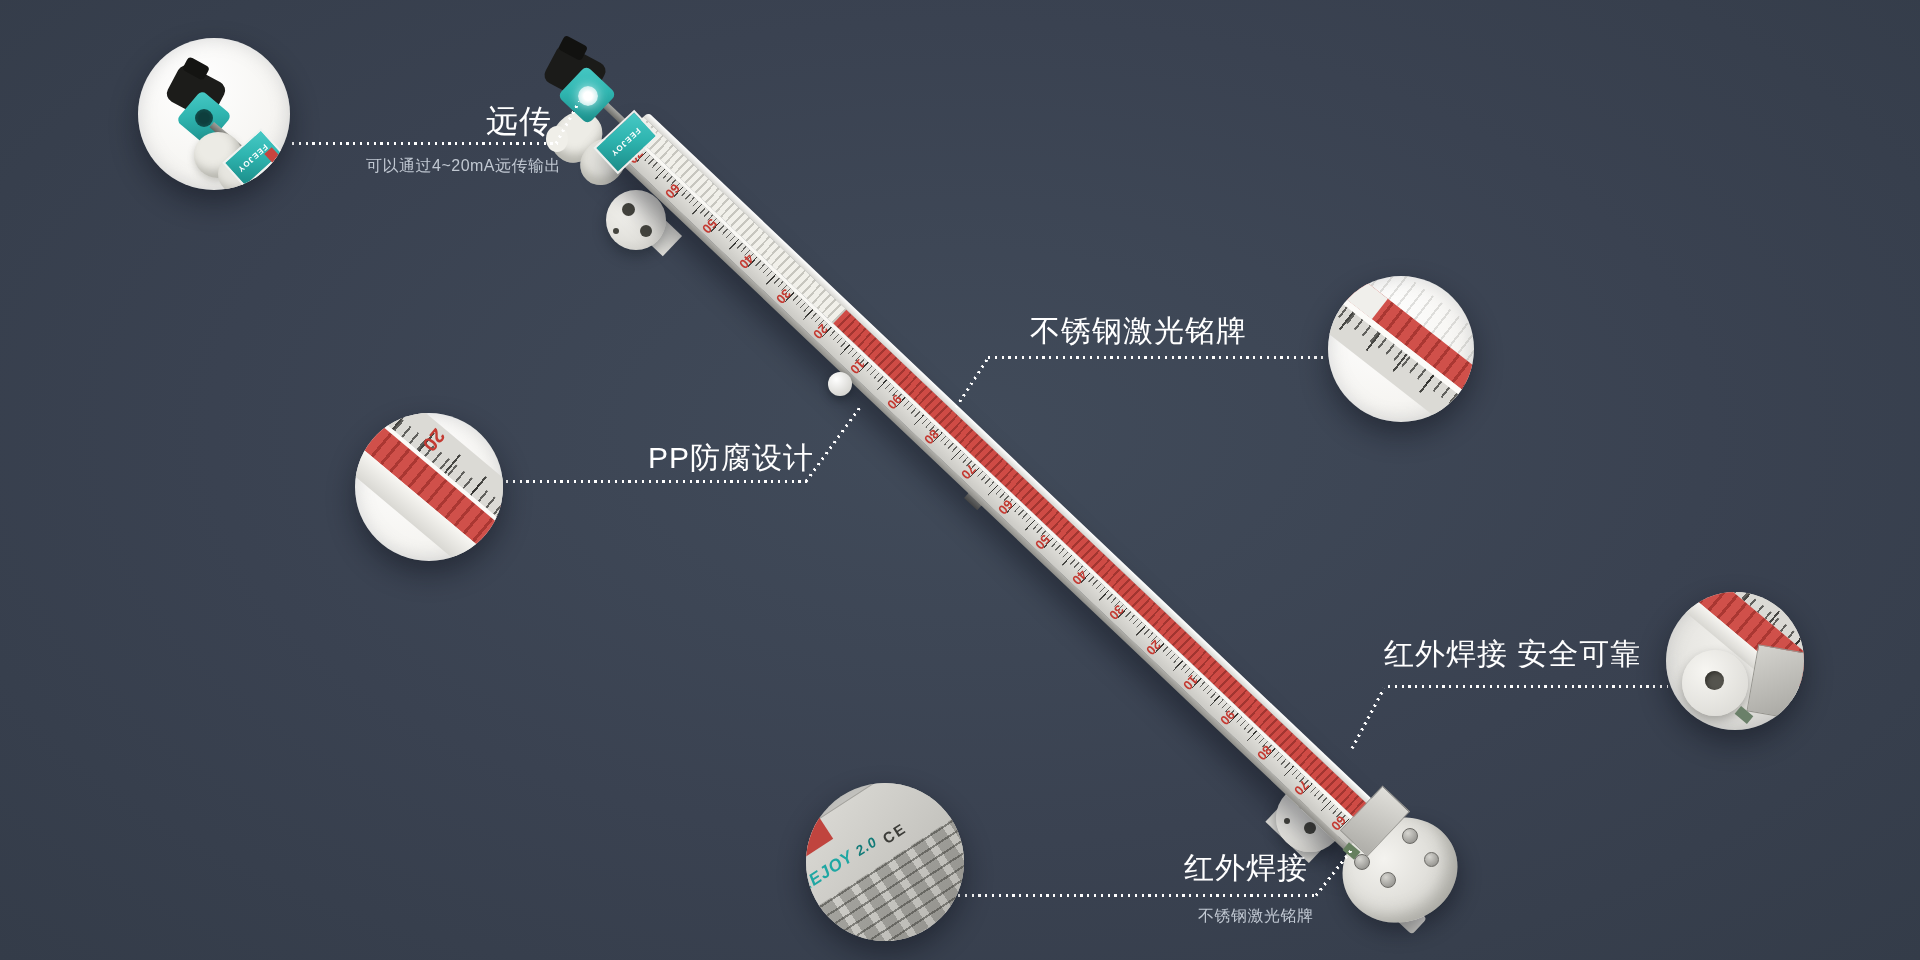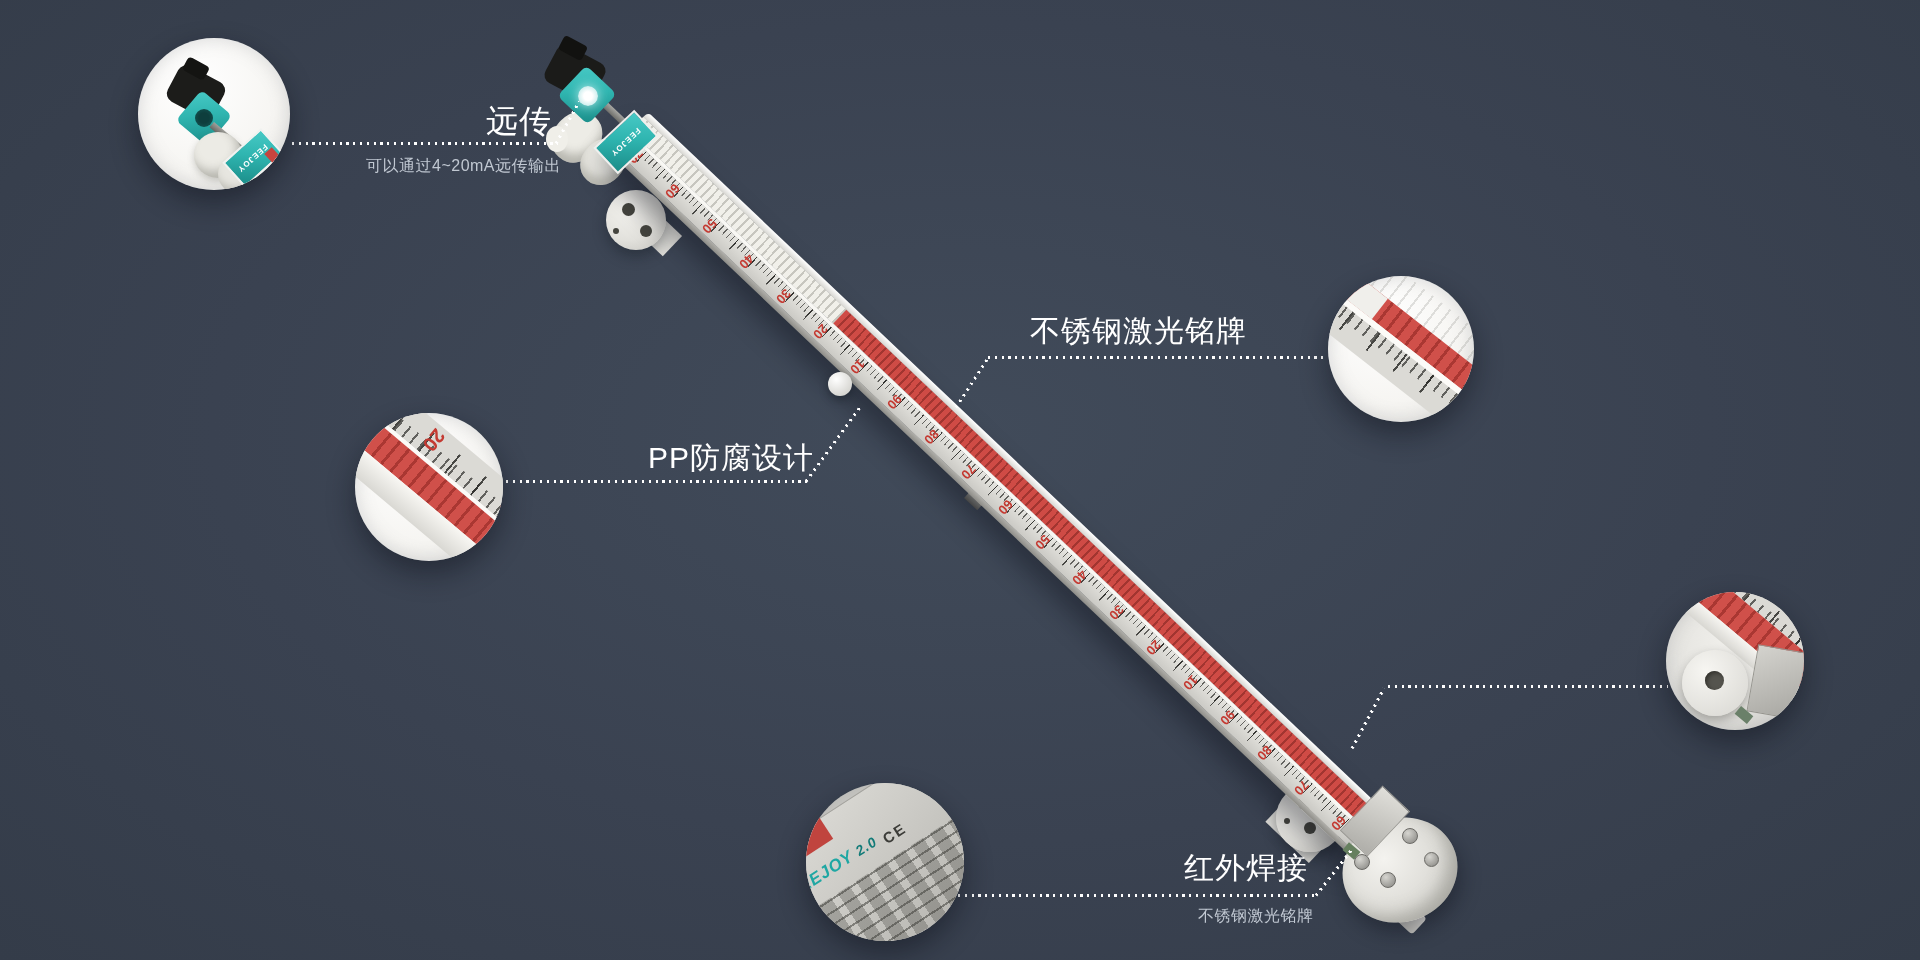--- a/index.html
+++ b/index.html
@@ -144,20 +144,21 @@
   <div class="dot-seg" style="left:958px;top:894px;width:358px;"></div>
   <div class="dot-seg" style="left:1316px;top:894px;width:58px;transform:rotate(-52deg);"></div>
 
   <div class="callout-title" style="left:486px;top:100px;font-size:32px;">远传</div>
   <div class="callout-sub" style="left:366px;top:156px;">可以通过4~20mA远传输出</div>
 
   <div class="callout-title" style="left:1030px;top:311px;">不锈钢激光铭牌</div>
 
   <div class="callout-title" style="left:648px;top:438px;">PP防腐设计</div>
 
+  <div class="callout-title" style="left:1384px;top:634px;">红外焊接 安全可靠</div>
 
   <div class="callout-title" style="left:1184px;top:848px;">红外焊接</div>
   <div class="callout-sub" style="left:1198px;top:906px;">不锈钢激光铭牌</div>
 
   <div class="pcircle" style="left:138px;top:38px;width:152px;height:152px;">
     <div style="position:absolute;left:32px;top:34px;width:52px;height:40px;background:#1c1c1a;border-radius:9px;transform:rotate(28deg);"></div>
     <div style="position:absolute;left:46px;top:23px;width:24px;height:15px;background:#141412;border-radius:4px;transform:rotate(28deg);"></div>
     <div class="tealbox" style="position:absolute;left:46px;top:60px;width:40px;height:40px;border-radius:6px;transform:rotate(40deg);"></div>
     <div style="position:absolute;left:57px;top:71px;width:18px;height:18px;border-radius:50%;background:radial-gradient(circle,#0e3e3d 40%,#145a58 100%);"></div>
     <div style="position:absolute;left:76px;top:84px;width:46px;height:7px;background:linear-gradient(#a0a09b,#686863);transform:rotate(40deg);transform-origin:0 0;"></div>

